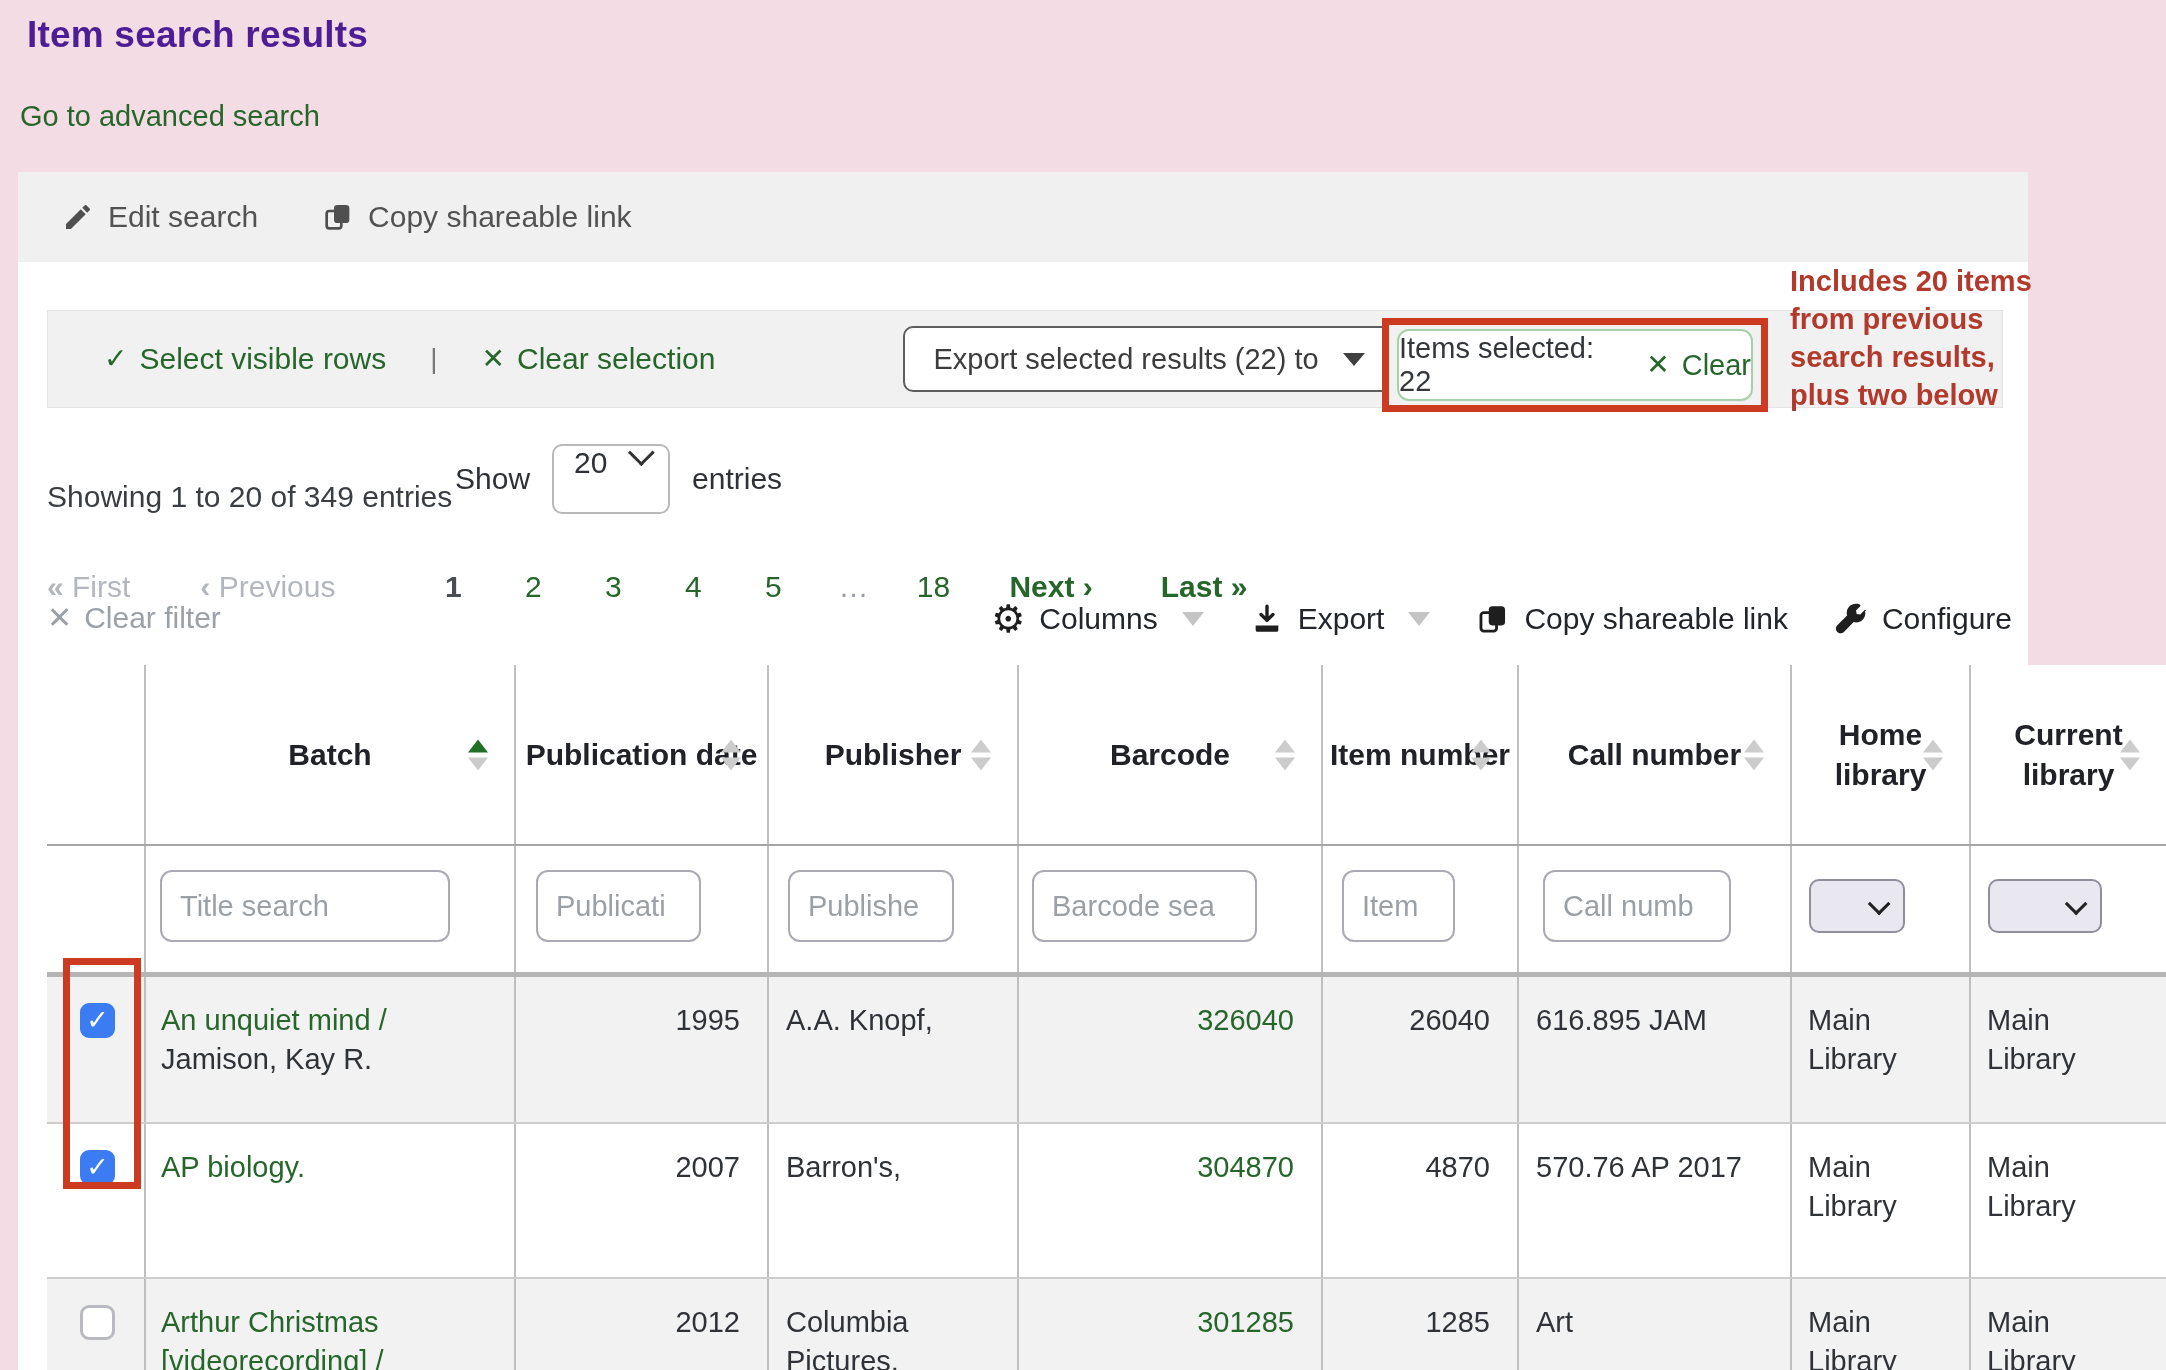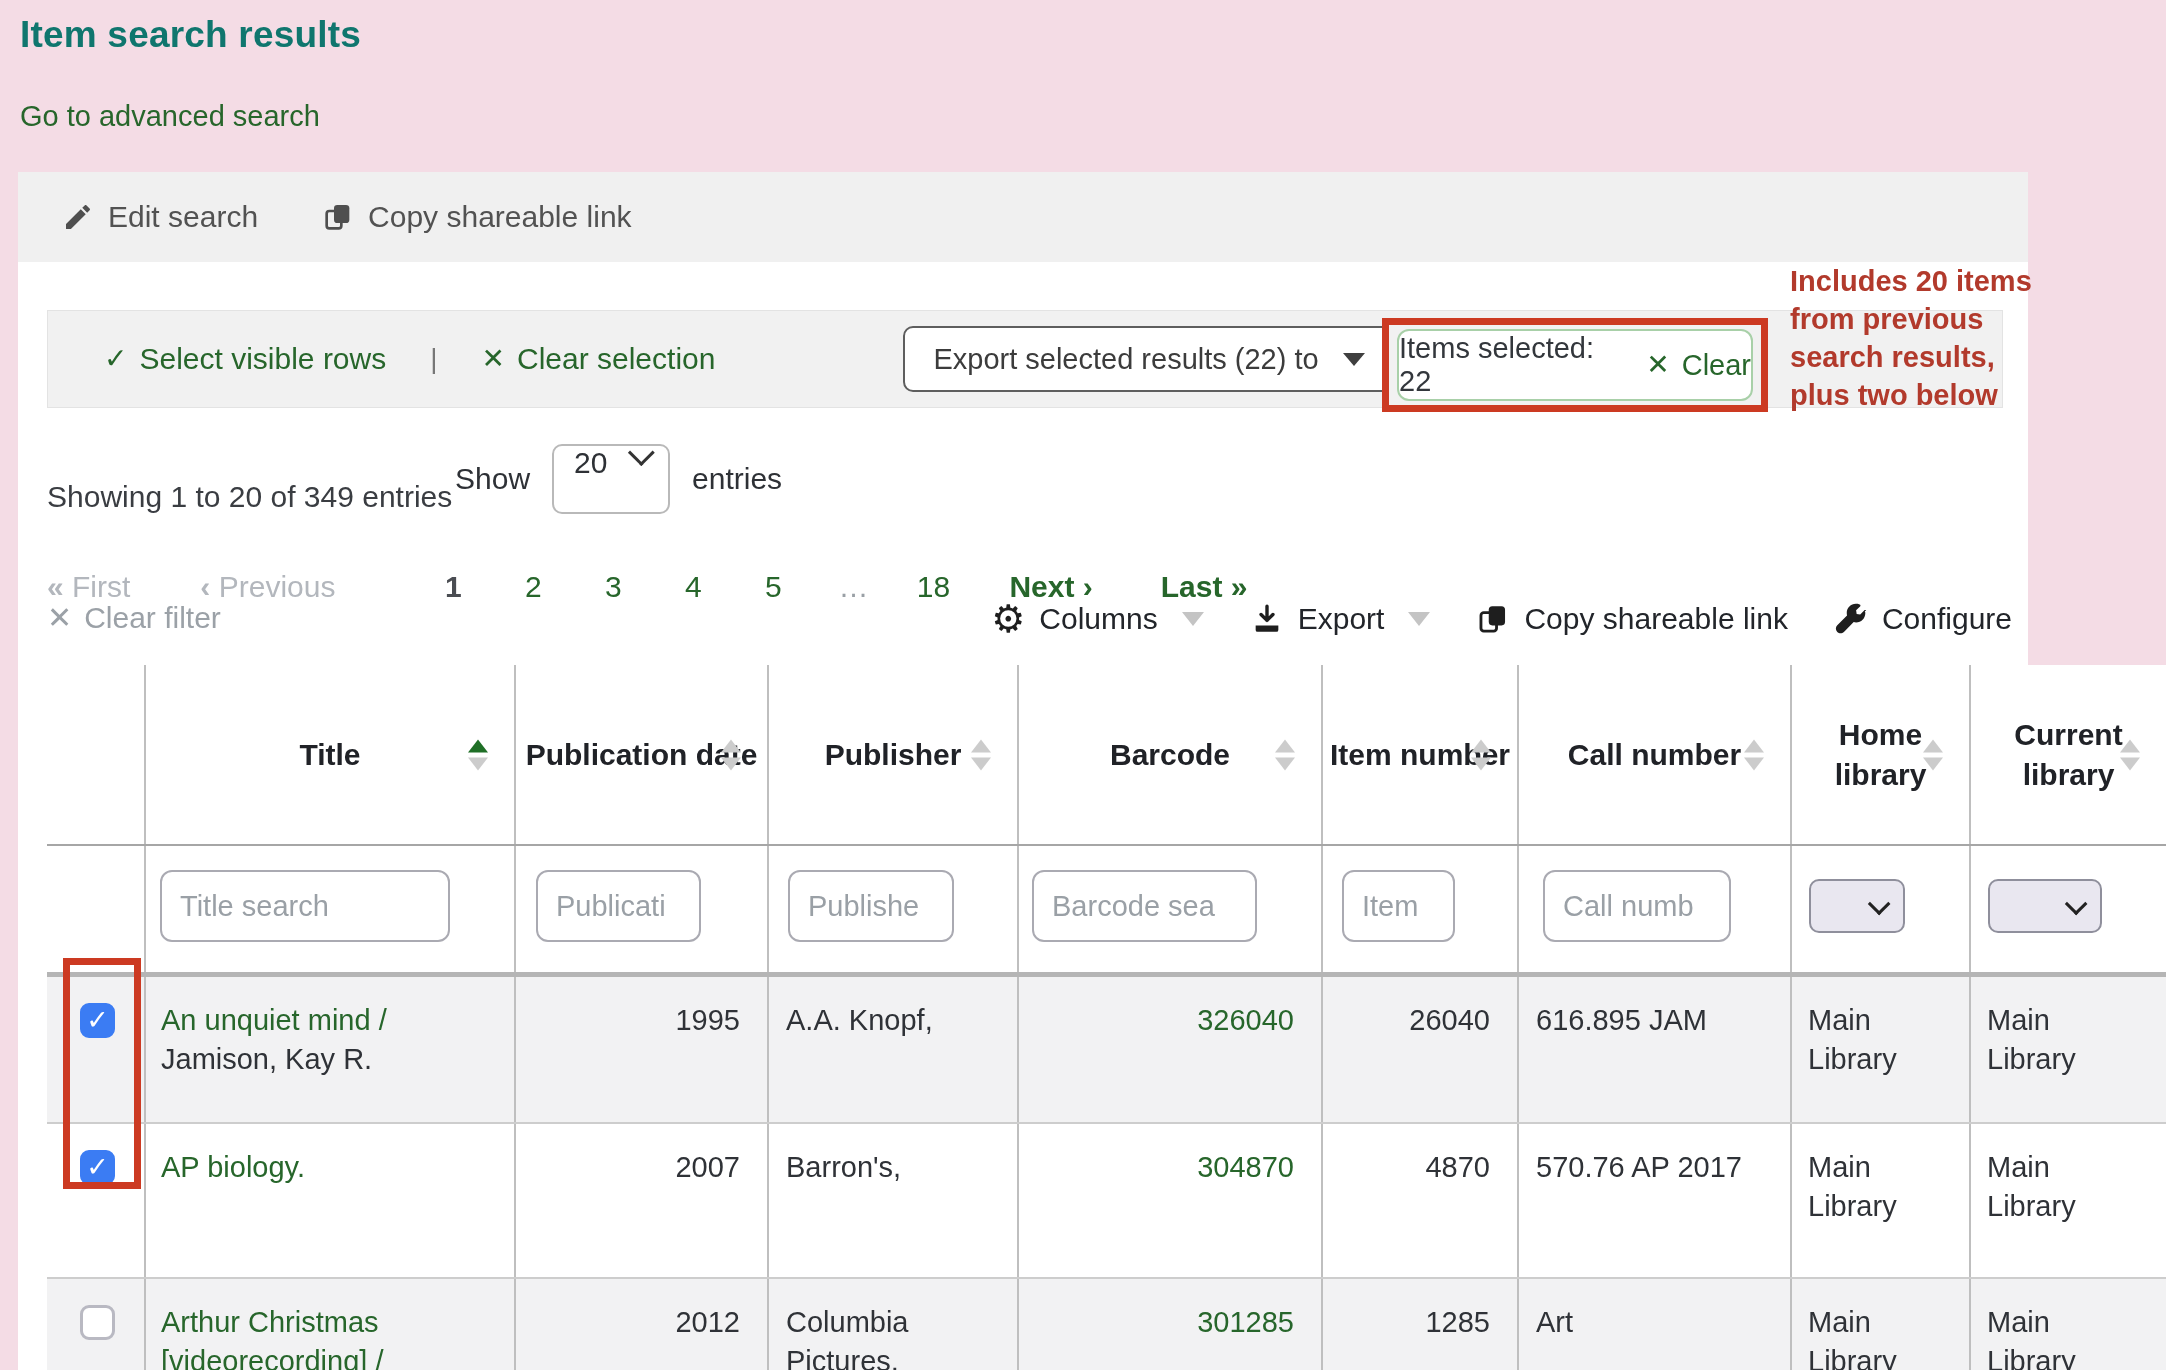--- a/index.html
+++ b/index.html
@@ -7,22 +7,22 @@
     width:2166px;height:1370px;overflow:hidden;
     background:#f4dce5;
     font-family:"Liberation Sans","DejaVu Sans",sans-serif;
     color:#2d2f33;
     position:relative;
   }
   .stage{position:absolute;inset:0;}
 
   
   .page-title{
-    position:absolute;left:20px;top:14px;margin:0;
-    font-size:37px;font-weight:bold;color:#0f766e;letter-spacing:.2px;
+    position:absolute;left:27px;top:14px;margin:0;
+    font-size:37px;font-weight:bold;color:#4c1d95;letter-spacing:.2px;
   }
   .adv-link{
     position:absolute;left:20px;top:100px;
     font-size:29px;color:#27662b;text-decoration:none;cursor:pointer;
   }
 
   
   .top-toolbar{
     position:absolute;left:18px;top:172px;width:2010px;height:90px;
     background:#f0f0f0;display:flex;align-items:center;gap:64px;
@@ -305,21 +305,21 @@
           <col style="width:250px">
         <col style="width:304px">
           <col style="width:196px">
           <col style="width:273px">
           <col style="width:179px">
           <col style="width:196px">
       </colgroup>
       <thead>
         <tr>
           <th></th>
-          <th><span>Title</span><span class="sort asc">
+          <th><span>Batch</span><span class="sort asc">
                 <span class="up"></span>
                 <span class="dn"></span>
               </span></th>
           <th><span>Publication date</span><span class="sort">
                 <span class="up"></span>
                 <span class="dn"></span>
               </span></th>
           <th><span>Publisher</span><span class="sort">
                 <span class="up"></span>
                 <span class="dn"></span>

